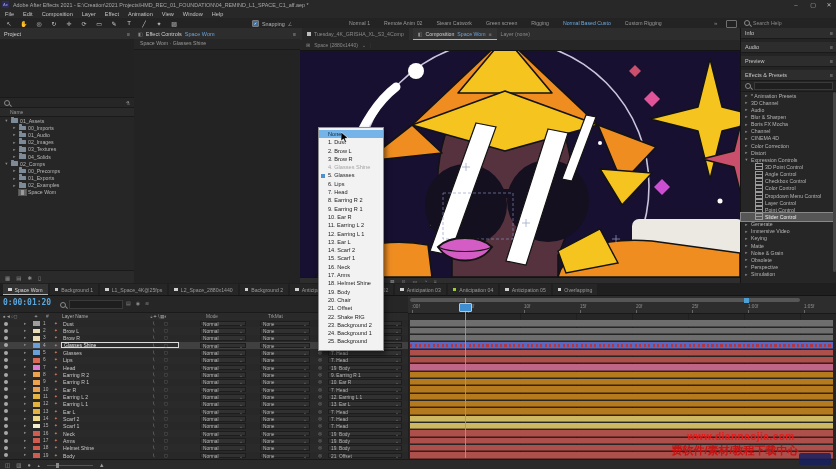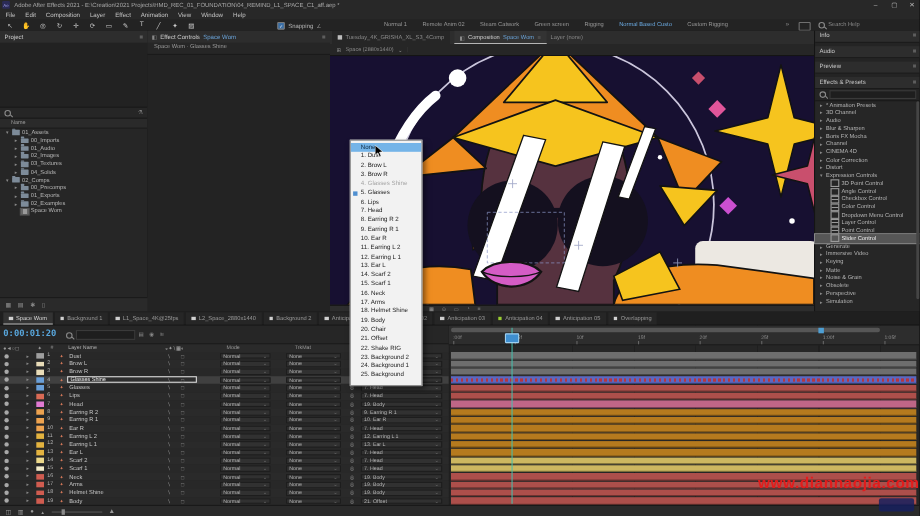--- a/index.html
+++ b/index.html
@@ -75,21 +75,21 @@
   #tl-bottom{left:0;top:459px;width:836px;height:10px;background:#2a2a2a;border-top:1px solid #191919;}
   
   #popup{left:318px;top:127px;width:66px;height:224px;background:#f2f2f2;border:1px solid #8f8f8f;
          box-shadow:2px 3px 5px rgba(0,0,0,.5);z-index:60;padding-top:2px;box-sizing:border-box;}
   .pop-item{height:8.3px;line-height:8.3px;font-size:5.6px;color:#1c1c1c;padding-left:9px;position:relative;white-space:nowrap;}
   .pop-item.hl{background:#74b4e8;color:#0e2a42;}
   .pop-item.dis{color:#a4a4a4;}
   .pop-item.cur:before{content:"";position:absolute;left:2px;top:2.2px;width:4px;height:4px;background:#4f8fd0;}
   #cursor{left:341px;top:132px;z-index:61;}
   
-  #wm1{left:646px;top:431px;width:190px;text-align:right;color:#e31c1c;font-size:14px;font-weight:bold;
+  #wm1{left:646px;top:431px;width:190px;text-align:center;color:#e31c1c;font-size:10px;font-weight:bold;
        letter-spacing:0.5px;z-index:70;}
   #wm2{left:634px;top:443px;width:202px;text-align:center;color:#c41414;font-size:11px;font-weight:bold;z-index:70;}
   #wm-logo{left:799px;top:453px;width:32px;height:12px;background:#16205e;opacity:.85;border-radius:2px;z-index:70;}
   .scrollbar{position:absolute;background:#454545;border-radius:2px;}
 </style>
 </head>
 <body>
 
 <div id="app">
 
@@ -887,14 +887,15 @@
       <div class="pop-item">22. Shake RIG</div>
       <div class="pop-item">23. Background 2</div>
       <div class="pop-item">24. Background 1</div>
       <div class="pop-item">25. Background</div>
     </div>
   <svg class="abs" id="cursor" width="8" height="11" viewBox="0 0 8 11">
     <polygon points="0,0 0,9 2.5,7 4,10.5 5.5,9.8 4,6.5 7,6" fill="#000" stroke="#fff" stroke-width="0.6"></polygon>
   </svg>
 
   <div class="abs" id="wm1">www.diannaojia.com</div>
+  <div class="abs" id="wm2">费软件/素材/教程下载中心</div>
   <div class="abs" id="wm-logo"></div>
 </div>
 
 </body></html>

